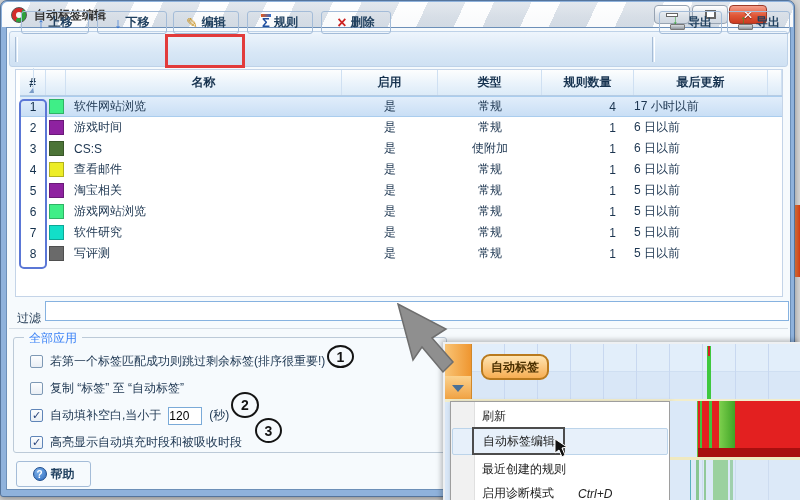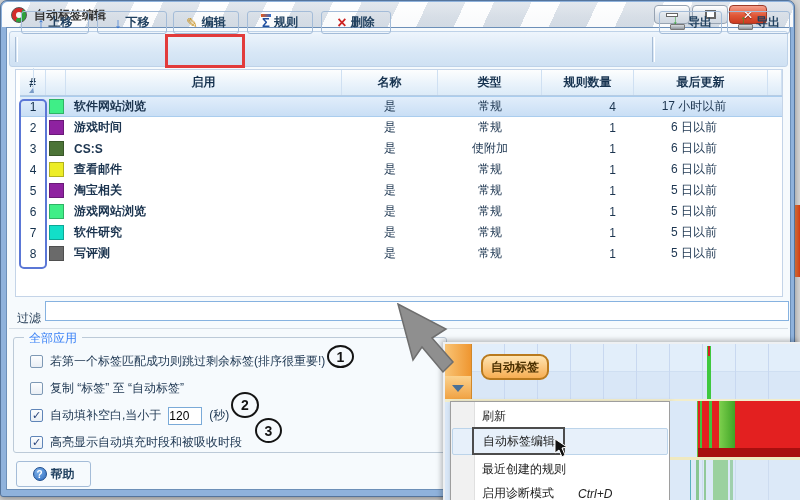--- a/index.html
+++ b/index.html
@@ -65,24 +65,24 @@
     background:linear-gradient(#fdfefe,#eaf3fb 55%,#dcebf8); border-bottom:1px solid #b6cce4; position:relative; }
   .thead > div { height:100%; display:flex; align-items:center; justify-content:center;
     border-right:1px solid #cfe0f2; }
   .sort-asc { position:absolute; left:9px; bottom:2px; width:0; height:0;
     border-left:4px solid transparent; border-right:4px solid transparent; border-bottom:5px solid #7a9cc8; }
   .trow { display:grid; grid-template-columns:26px 20px 276px 96px 104px 92px 134px 1fr;
     height:21px; align-items:center; cursor:default; }
   .trow.sel { background:linear-gradient(#e2eefb,#c8def5); box-shadow:inset 0 1px 0 #aacdee, inset 0 -1px 0 #aacdee; }
   .c-num { text-align:center; color:#14304c; }
   .swatch { width:15px; height:15px; margin:0 auto; border:1px solid rgba(0,0,0,.25); }
-  .c-name { padding-left:8px;font-weight:bold; }
+  .c-name { padding-left:8px; }
   .c-center { text-align:center; }
   .c-count { text-align:right; padding-right:18px; }
-  .c-upd { text-align:center; padding-right:14px; }
+  .c-upd { text-align:left; padding-right:14px; }
   .numcol-outline { position:absolute; left:18px; top:98px; width:28px; height:170px;
     border:2px solid #5b77d6; border-radius:5px; pointer-events:none; z-index:5; }
 
   
   .filter-label { position:absolute; left:16px; top:303px; color:#1c3550;margin-top:6px; }
   .filter-input { position:absolute; left:44px; top:300px; width:744px; height:20px;
     border:1px solid #86b2e0; background:#fff; font:inherit; padding:0 4px; }
   .hsep { position:absolute; left:8px; top:327px; width:779px; height:1px; background:#d4dde6; }
 
   
@@ -217,22 +217,22 @@
       <span class="icon-export">
           <span class="arr">↑</span>
         </span>
       <span>导出</span>
     </div>
 
     <div class="table-panel">
       <div class="thead">
         <div>#</div>
         <div></div>
+        <div>名称</div>
         <div>启用</div>
-        <div>名称</div>
         <div>类型</div>
         <div>规则数量</div>
         <div>最后更新</div>
         <div></div>
         <div class="sort-asc"></div>
       </div>
 
       <div class="trow sel">
         <div class="c-num">1</div>
         <div>

